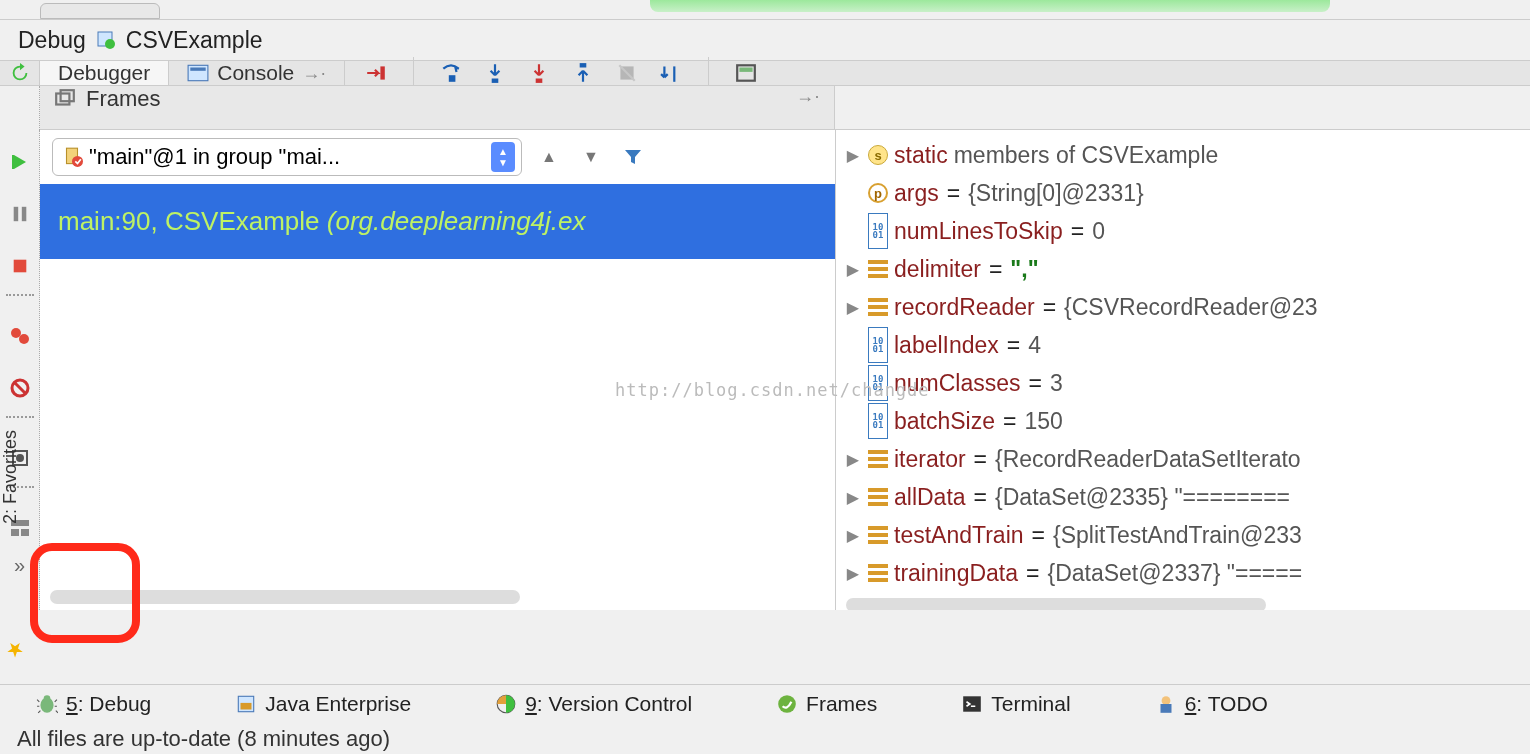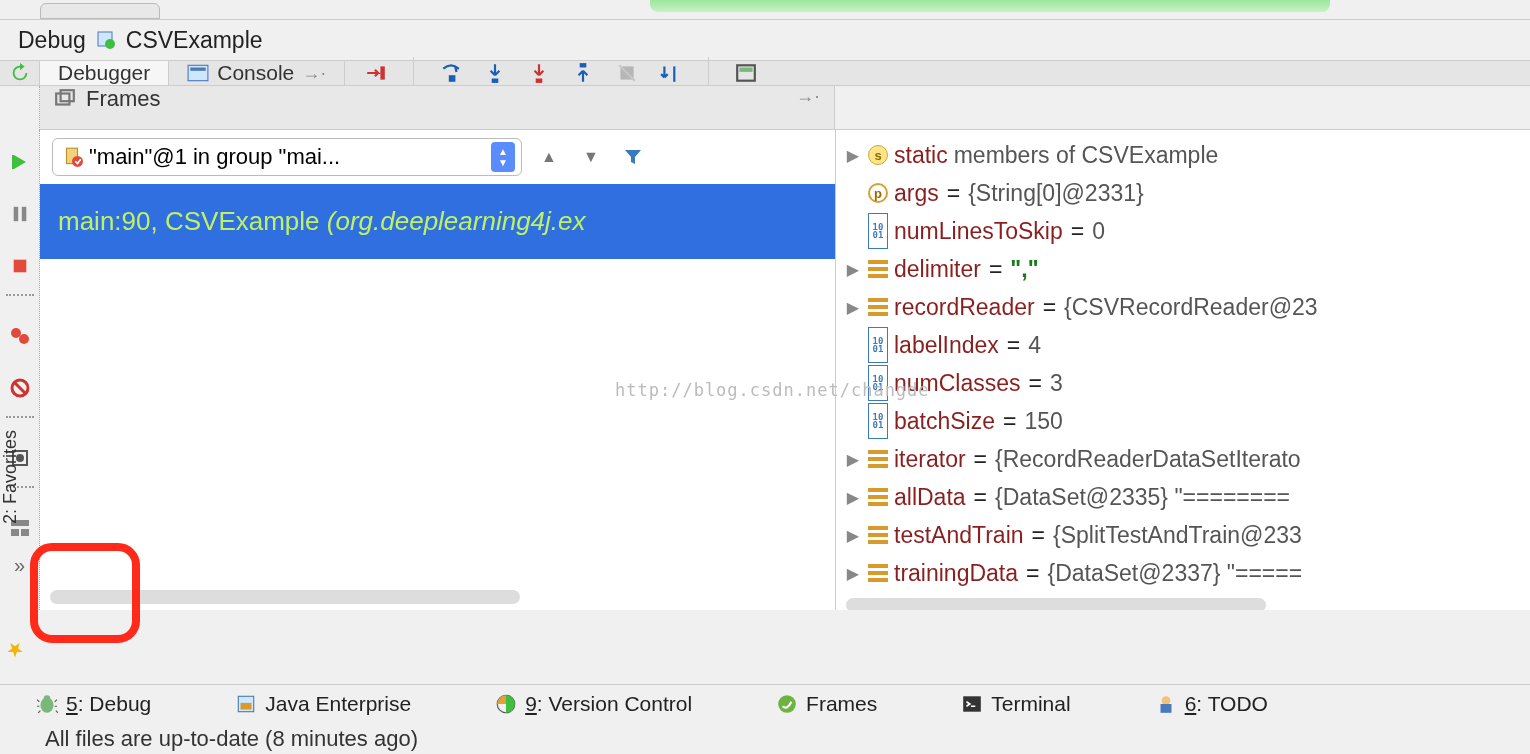--- a/index.html
+++ b/index.html
@@ -45,21 +45,21 @@
 .binbox{width:20px;height:36px;border:1px solid #3a7abf;color:#3a7abf;font-size:9px;font-weight:700;display:inline-flex;align-items:center;justify-content:center;font-family:monospace}
 .bars{width:20px;height:18px;display:inline-flex;flex-direction:column;justify-content:space-between}
 .bars span{height:4px;background:#d89a2a;display:block}
 .favorites{position:absolute;left:0;top:430px;writing-mode:vertical-rl;transform:rotate(180deg);font-size:18px;color:#333;display:flex;align-items:center;gap:6px}
 .fav-star{color:#f5b400;transform:rotate(180deg);writing-mode:horizontal-tb;position:absolute;left:6px;top:638px;font-size:20px}
 .red-box{position:absolute;left:30px;top:543px;width:110px;height:100px;border:8px solid #ff2a1a;border-radius:22px;pointer-events:none}
 .hscroll{height:14px;background:#ddd;border-radius:7px;margin:6px 10px}
 .bottom-tabs{position:absolute;bottom:32px;left:0;right:0;height:38px;display:flex;align-items:center;gap:84px;padding:0 36px;font-size:21px;color:#222;border-top:1px solid #ccc;background:#f0f0f0}
 .bt{display:flex;align-items:center;gap:8px;cursor:pointer}
 .bt u{text-decoration:underline}
-.status{position:absolute;bottom:0;left:0;right:0;height:30px;padding:0 45px;font-size:22px;color:#333;display:flex;align-items:center;background:#f0f0f0}
+.status{position:absolute;bottom:0;left:0;right:0;height:30px;padding:0 17px;font-size:22px;color:#333;display:flex;align-items:center;background:#f0f0f0}
 .watermark{position:absolute;top:380px;left:615px;color:#bbb;font-size:17px;font-family:monospace;letter-spacing:1px;pointer-events:none}
 .pin{color:#888;font-size:18px}
 .more{font-size:20px;color:#666;padding:6px}
 svg{display:block}
 </style>
 </head>
 <body>
 
 <div class="top-bar">
   <div class="top-tab"></div>

